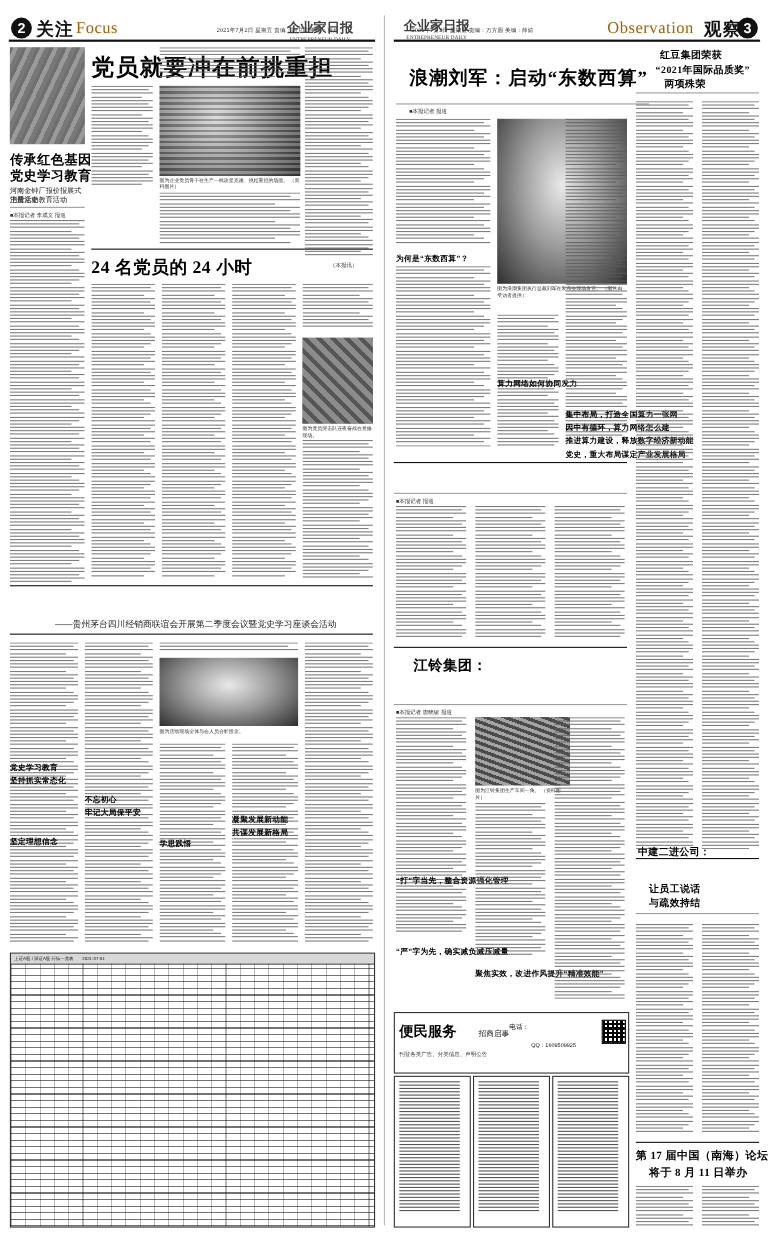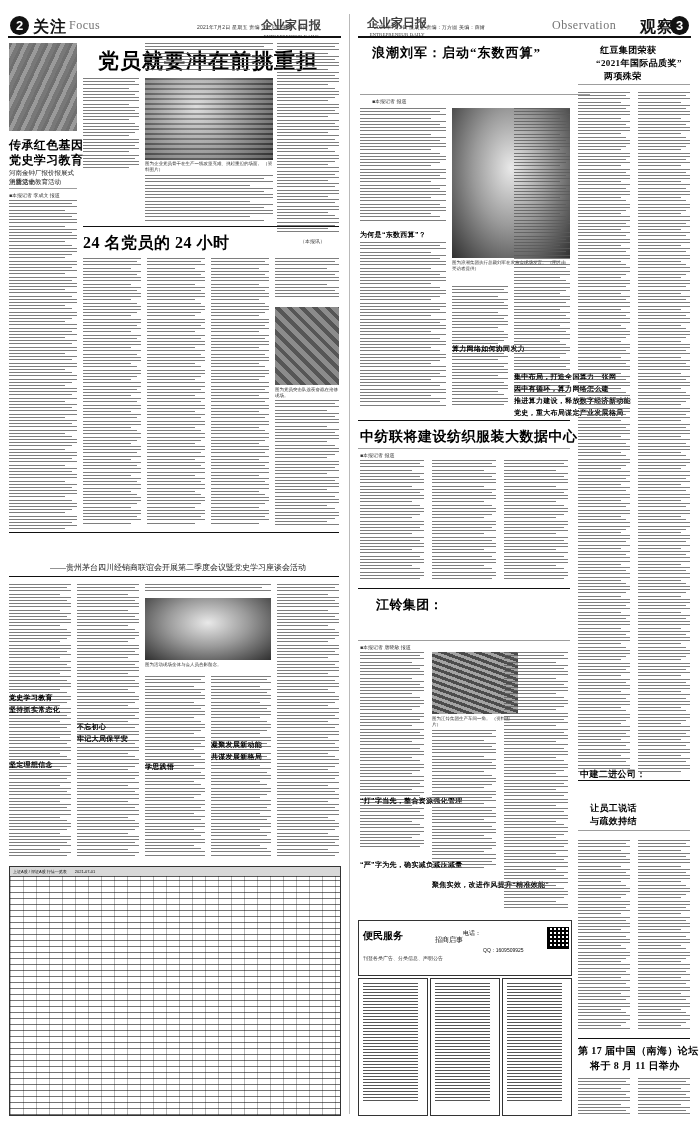--- a/index.html
+++ b/index.html
@@ -13,21 +13,21 @@
   .body-lines i.s{width:82%;}
   .body-lines i.m{width:93%;}
   .body-lines i.f{width:100%;}
 
   .rule{position:absolute;background:#111;}
   .vrule{position:absolute;width:1px;background:#b9b9b9;}
   .hrule{position:absolute;height:1px;background:#9d9d9d;}
   .pagenum{position:absolute;width:19px;height:19px;border-radius:50%;background:#111;color:#fff;
            font-size:13px;font-weight:bold;text-align:center;line-height:19px;}
   .sec-cn{position:absolute;font-size:16px;font-weight:bold;letter-spacing:1px;color:#111;}
-  .sec-en{position:absolute;font-size:12px;color:#737373;font-family:"Liberation Serif",serif;letter-spacing:.5px;}
+  .sec-en{position:absolute;font-size:15px;color:#a16207;font-family:"Liberation Serif",serif;letter-spacing:.5px;}
   .mh-date{position:absolute;font-size:5px;color:#333;letter-spacing:.2px;}
   .mh-logo{position:absolute;font-size:12px;font-weight:bold;color:#404040;font-family:"Liberation Serif",serif;}
   .mh-logo small{font-size:5px;font-weight:normal;display:block;text-align:center;letter-spacing:0;}
 
   
   .h1{position:absolute;font-size:21px;font-weight:bold;color:#000;letter-spacing:1px;
       font-family:"Liberation Serif",serif;}
   .h2{position:absolute;font-size:16px;font-weight:bold;color:#000;letter-spacing:.5px;
       font-family:"Liberation Serif",serif;}
   .h3{position:absolute;font-size:12px;font-weight:bold;color:#000;letter-spacing:.4px;
@@ -92,21 +92,21 @@
   <div class="rule" style="left:8px;top:36px;width:333px;height:2px;"></div>
 
   <div class="photo ph-a" style="left:9px;top:43px;width:68px;height:88px;">
       <div class="g"></div>
     </div>
   <div class="photo ph-b" style="left:145px;top:78px;width:128px;height:82px;">
       <div class="g"></div>
     </div>
   <div class="caption" style="left:145px;top:161px;width:128px;">图为企业党员骨干在生产一线攻坚克难、挑起重担的场面。 （资料图片）</div>
 
-  <div class="h1" style="left:98px;top:47px;width:250px;">党员就要冲在前挑重担</div>
+  <div class="h1" style="left:83px;top:47px;width:250px;">党员就要冲在前挑重担</div>
 
   <div class="col body-lines" style="left:83px;top:78px;width:56px;height:96px;">
     <i class="f"></i>
       <i class="m"></i>
       <i class="f"></i>
       <i class="s"></i>
       <i class="f"></i>
       <i class="m"></i>
       <i class="f"></i>
       <i class="f"></i>
@@ -1083,21 +1083,21 @@
   <div class="pagenum" style="left:670px;top:16px;">3</div>
   <div class="sec-cn" style="left:640px;top:17px;">观察</div>
   <div class="sec-en" style="left:552px;top:18px;">Observation</div>
   <div class="mh-date" style="left:374px;top:24px;">2021年7月2日  星期五  责编：万方圆  美编：薛婧</div>
   <div class="mh-logo" style="left:367px;top:15px;">
     <span>企业家日报</span>
     <small>ENTREPRENEUR DAILY</small>
   </div>
   <div class="rule" style="left:358px;top:36px;width:333px;height:2px;"></div>
 
-  <div class="h1" style="left:372px;top:44px;width:270px;font-size:13px;">浪潮刘军：启动“东数西算”</div>
+  <div class="h1" style="left:372px;top:59px;width:270px;font-size:17px;">浪潮刘军：启动“东数西算”</div>
   <div class="byline" style="left:372px;top:98px;">■本报记者  报道</div>
   <div class="hrule" style="left:360px;top:94px;width:230px;"></div>
 
   <div class="photo ph-d" style="left:452px;top:108px;width:118px;height:150px;">
       <div class="g"></div>
     </div>
   <div class="caption" style="left:452px;top:260px;width:118px;">图为浪潮集团执行总裁刘军在发布会现场发言。 （图片由受访者提供）</div>
 
   <div class="col body-lines" style="left:360px;top:108px;width:86px;height:118px;">
     <i class="f"></i>
@@ -1928,21 +1928,20 @@
       <i class="m"></i>
       <i class="f"></i>
       <i class="f"></i>
       <i class="s"></i>
       <i class="f"></i>
       <i class="m"></i>
       <i class="f"></i>
   </div>
 
   <div class="rule" style="left:358px;top:420px;width:212px;height:1px;"></div>
-  <div class="h2" style="left:360px;top:428px;font-size:14px;">中纺联将建设纺织服装大数据中心</div>
   <div class="byline" style="left:360px;top:452px;">■本报记者  报道</div>
   <div class="hrule" style="left:358px;top:448px;width:212px;"></div>
 
   <div class="col body-lines" style="left:360px;top:460px;width:64px;height:120px;">
     <i class="f"></i>
       <i class="m"></i>
       <i class="f"></i>
       <i class="s"></i>
       <i class="f"></i>
       <i class="m"></i>
@@ -2262,21 +2261,21 @@
       <i class="m"></i>
       <i class="f"></i>
       <i class="f"></i>
       <i class="m"></i>
       <i class="s"></i>
       <i class="f"></i>
       <i class="f"></i>
   </div>
 
   <div class="ad" style="left:358px;top:920px;width:212px;height:54px;">
-    <div class="ad-title" style="position:absolute;left:4px;top:8px;font-size:10px;text-align:center;">便民服务</div>
+    <div class="ad-title" style="position:absolute;left:4px;top:8px;font-size:13px;text-align:center;">便民服务</div>
     <div style="position:absolute;left:76px;top:14px;font-size:7px;color:#111;">招商启事</div>
     <div style="position:absolute;left:104px;top:8px;font-size:6px;color:#111;">电话：</div>
 
     <div style="position:absolute;left:124px;top:26px;font-size:5px;color:#111;">QQ：1609509925</div>
     <div style="position:absolute;left:4px;top:34px;font-size:5px;color:#333;">刊登各类广告、分类信息、声明公告</div>
     <div class="qr" style="left:188px;top:6px;width:20px;height:20px;"></div>
   </div>
 
   <div class="ad" style="left:358px;top:978px;width:68px;height:136px;">
     <div class="ad-lines" style="padding:4px;">

